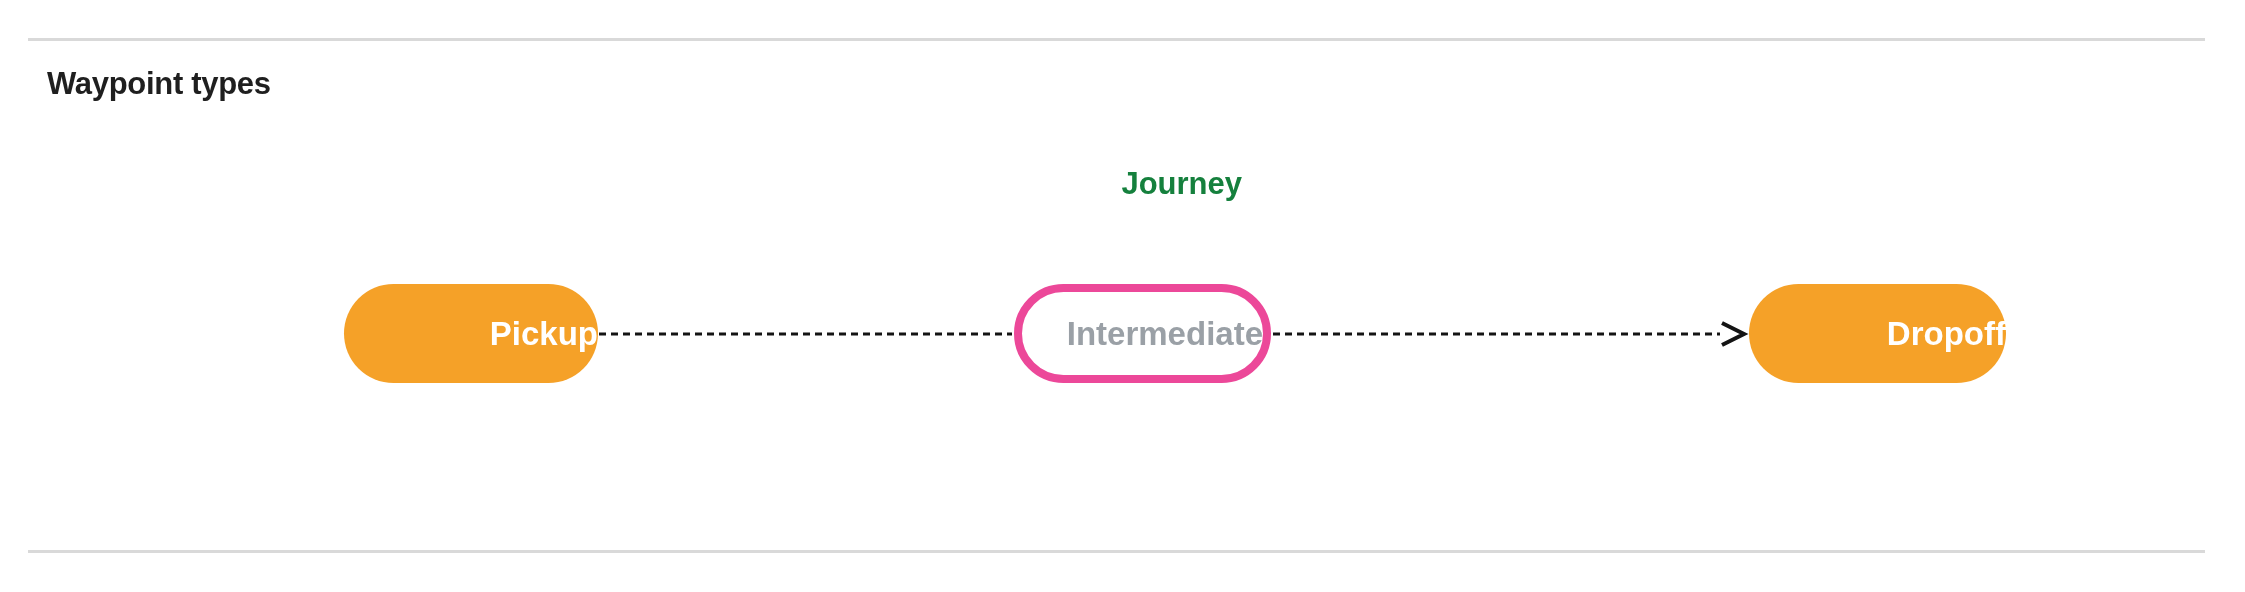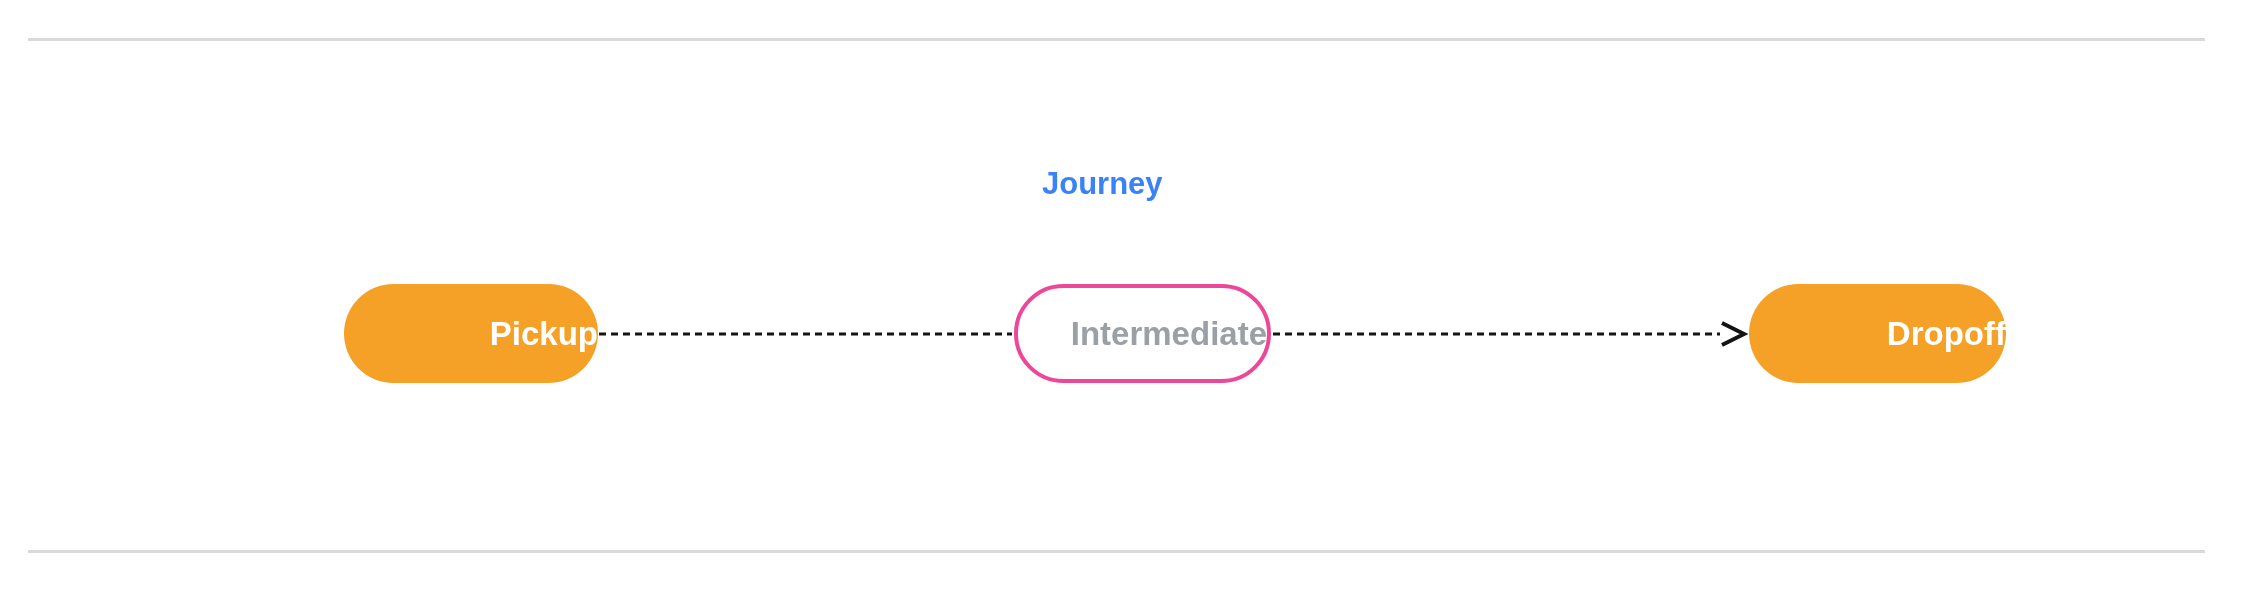--- a/index.html
+++ b/index.html
@@ -33,24 +33,24 @@
     letter-spacing: -0.3px;
     color: #1f1f1f;
     white-space: nowrap;
   }
 
   .journey-label {
     position: absolute;
     left: 1042px;
     top: 166px;
     width: 200px;
-    text-align: left;
+    text-align: right;
     font-size: 31px;
     font-weight: 700;
-    color: #3b82f6;
+    color: #15803d;
   }
 
   .connectors {
     position: absolute;
     left: 0; top: 0;
     width: 2245px;
     height: 592px;
     pointer-events: none;
   }
   .dash {
@@ -78,34 +78,35 @@
     font-weight: 700;
     font-size: 33px;
     white-space: nowrap;
   }
   .node.orange {
     background: #f5a128;
     color: #ffffff;
   }
   .node.outline {
     background: #ffffff;
-    border: 4px solid #ec4899;
+    border: 8px solid #ec4899;
     color: #9aa0a6;
   }
   .node-pickup       { left: 344px;  width: 254px; }
   .node-intermediate { left: 1014px; width: 257px; }
   .node-dropoff      { left: 1749px; width: 257px; }
 </style>
 </head>
 <body>
 
 <div class="canvas">
 
   <div class="divider top"></div>
 
+  <h2 class="heading">Waypoint types</h2>
 
   <div class="journey-label">Journey</div>
 
   <svg class="connectors" width="2245" height="592" viewBox="0 0 2245 592" xmlns="http://www.w3.org/2000/svg">
     <line class="dash" x1="599" y1="334" x2="1012" y2="334"></line>
     <line class="dash" x1="1273" y1="334" x2="1720" y2="334"></line>
     <path class="arrow" d="M 1722 323 L 1744 334 L 1722 345"></path>
   </svg>
 
   <div class="node orange node-pickup">

